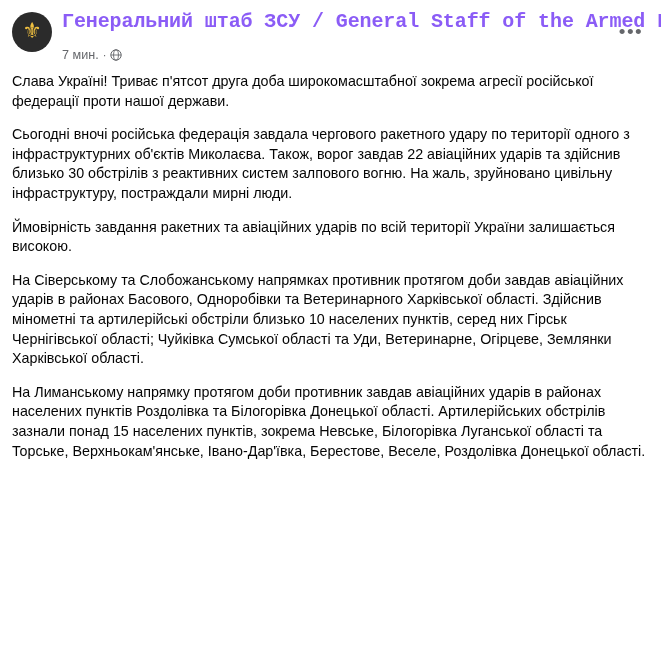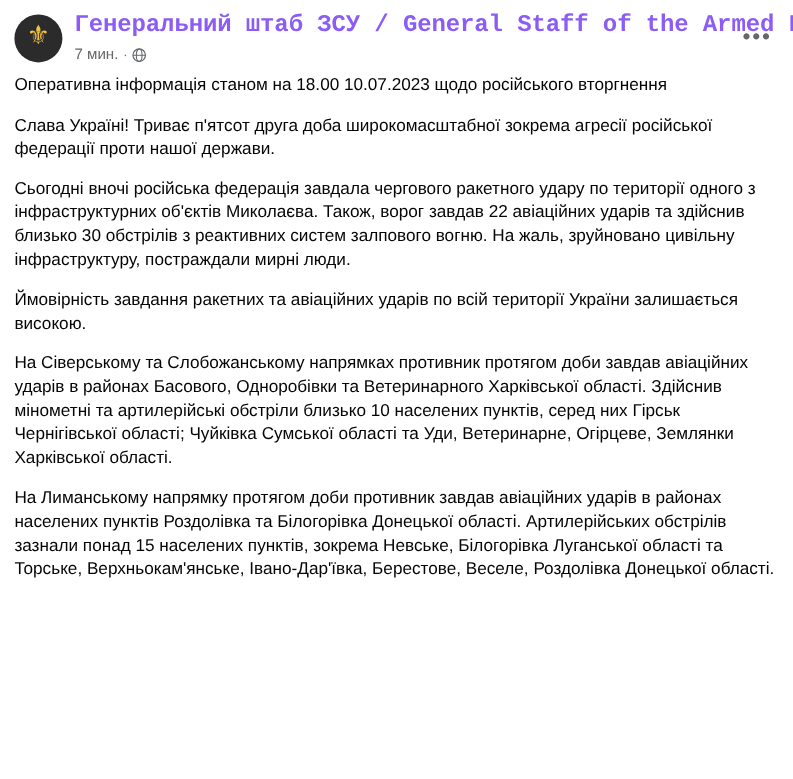--- a/index.html
+++ b/index.html
@@ -68,22 +68,22 @@
     width: 15px;
     height: 15px;
     min-width: 15px;
     margin-left: 5px;
     display: inline-flex;
     align-items: center;
     justify-content: center;
   }
   .meta-row {
     display: flex;
-    align-items: flex-end;
-    margin-top: 7px;
+    align-items: center;
+    margin-top: 17px;
     color: #65676b;
     font-size: 12.6px;
   }
   .meta-dot {
     margin: 0 4px;
     font-size: 11px;
     line-height: 1;
   }
   .globe {
     display: inline-flex;
@@ -152,21 +152,20 @@
             <line x1="0.9" y1="6" x2="11.1" y2="6" stroke="#65676b" stroke-width="0.9"></line>
           </svg>
         </span>
       </div>
     </div>
 
     <div class="menu-dots">•••</div>
   </div>
 
   <div class="post-body">
-    <p>Оперативна інформація станом на 18.00 10.07.2023 щодо російського вторгнення</p>
     <p>Слава Україні! Триває п'ятсот друга доба широкомасштабної зокрема агресії російської федерації проти нашої держави.</p>
     <p>Сьогодні вночі російська федерація завдала чергового ракетного удару по території одного з інфраструктурних об'єктів Миколаєва. Також, ворог завдав 22 авіаційних ударів та здійснив близько 30 обстрілів з реактивних систем залпового вогню. На жаль, зруйновано цивільну інфраструктуру, постраждали мирні люди.</p>
     <p>Ймовірність завдання ракетних та авіаційних ударів по всій території України залишається високою.</p>
     <p>На Сіверському та Слобожанському напрямках противник протягом доби завдав авіаційних ударів в районах Басового, Одноробівки та Ветеринарного Харківської області. Здійснив мінометні та артилерійські обстріли близько 10 населених пунктів, серед них Гірськ Чернігівської області; Чуйківка Сумської області та Уди, Ветеринарне, Огірцеве, Землянки Харківської області.</p>
     <p>На Лиманському напрямку протягом доби противник завдав авіаційних ударів в районах населених пунктів Роздолівка та Білогорівка Донецької області. Артилерійських обстрілів зазнали понад 15 населених пунктів, зокрема Невське, Білогорівка Луганської області та Торське, Верхньокам'янське, Івано-Дар'ївка, Берестове, Веселе, Роздолівка Донецької області.</p>
   </div>
 
 </div>
 
 </body></html>

